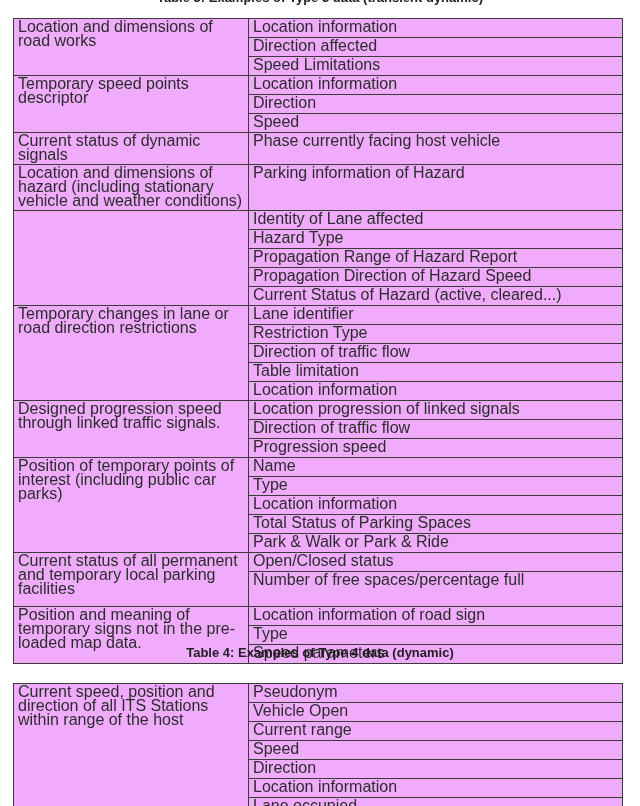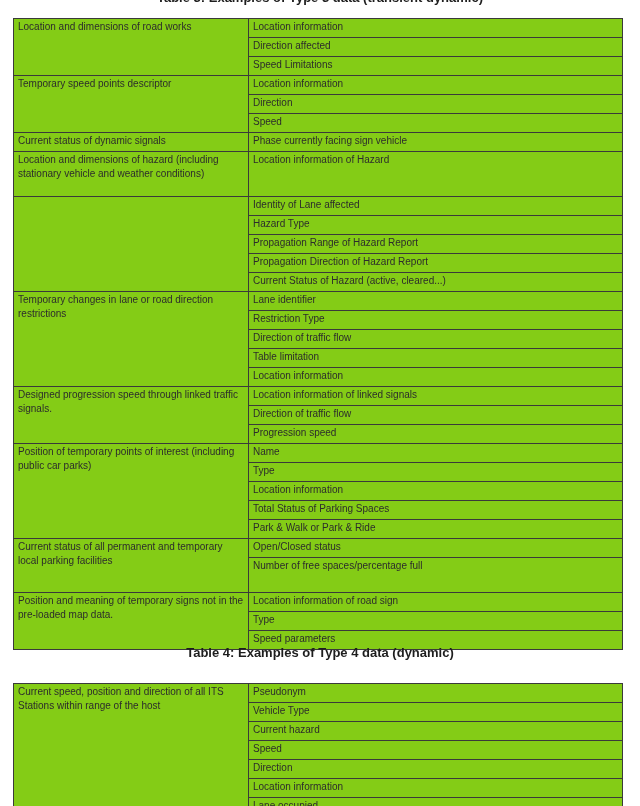--- a/index.html
+++ b/index.html
@@ -44,27 +44,27 @@
     position: absolute;
     left: 13px;
     width: 609px;
     border-collapse: collapse;
     table-layout: fixed;
   }
   #type3-table { top: 18px; }
   #type4-table { top: 683px; }
   .data-table td {
     border: 1px solid #3a3a3a;
-    font-size: 10px;
+    font-size: 16px;
     line-height: 14px;
     padding: 1px 4px 2px 4px;
     vertical-align: top;
     height: 15px;
     overflow: hidden;
-    background: #84cc16;
+    background: #f0abfc;
   }
   .data-table col.cat-col  { width: 235px; }
   .data-table col.item-col { width: 374px; }
   
   #type3-table tr:nth-child(8)  td.item-cell { height: 41px; }
   #type3-table tr:nth-child(28) td.item-cell { height: 31px; }
 </style>
 </head>
 <body>
 
@@ -93,38 +93,38 @@
         <td class="item-cell">Location information</td>
       </tr>
       <tr>
         <td class="item-cell">Direction</td>
       </tr>
       <tr>
         <td class="item-cell">Speed</td>
       </tr>
       <tr>
         <td class="cat-cell" rowspan="1">Current status of dynamic signals</td>
-        <td class="item-cell">Phase currently facing sign vehicle</td>
+        <td class="item-cell">Phase currently facing host vehicle</td>
       </tr>
       <tr>
         <td class="cat-cell" rowspan="1">Location and dimensions of hazard (including stationary vehicle and weather conditions)</td>
-        <td class="item-cell">Location information of Hazard</td>
+        <td class="item-cell">Parking information of Hazard</td>
       </tr>
       <tr>
         <td class="cat-cell" rowspan="5"></td>
         <td class="item-cell">Identity of Lane affected</td>
       </tr>
       <tr>
         <td class="item-cell">Hazard Type</td>
       </tr>
       <tr>
         <td class="item-cell">Propagation Range of Hazard Report</td>
       </tr>
       <tr>
-        <td class="item-cell">Propagation Direction of Hazard Report</td>
+        <td class="item-cell">Propagation Direction of Hazard Speed</td>
       </tr>
       <tr>
         <td class="item-cell">Current Status of Hazard (active, cleared...)</td>
       </tr>
       <tr>
         <td class="cat-cell" rowspan="5">Temporary changes in lane or road direction restrictions</td>
         <td class="item-cell">Lane identifier</td>
       </tr>
       <tr>
         <td class="item-cell">Restriction Type</td>
@@ -133,21 +133,21 @@
         <td class="item-cell">Direction of traffic flow</td>
       </tr>
       <tr>
         <td class="item-cell">Table limitation</td>
       </tr>
       <tr>
         <td class="item-cell">Location information</td>
       </tr>
       <tr>
         <td class="cat-cell" rowspan="3">Designed progression speed through linked traffic signals.</td>
-        <td class="item-cell">Location information of linked signals</td>
+        <td class="item-cell">Location progression of linked signals</td>
       </tr>
       <tr>
         <td class="item-cell">Direction of traffic flow</td>
       </tr>
       <tr>
         <td class="item-cell">Progression speed</td>
       </tr>
       <tr>
         <td class="cat-cell" rowspan="5">Position of temporary points of interest (including public car parks)</td>
         <td class="item-cell">Name</td>
@@ -192,24 +192,24 @@
   <colgroup>
       <col class="cat-col">
       <col class="item-col">
     </colgroup>
   <tbody>
       <tr>
         <td class="cat-cell" rowspan="7">Current speed, position and direction of all ITS Stations within range of the host</td>
         <td class="item-cell">Pseudonym</td>
       </tr>
       <tr>
-        <td class="item-cell">Vehicle Type</td>
-      </tr>
-      <tr>
-        <td class="item-cell">Current hazard</td>
+        <td class="item-cell">Vehicle Open</td>
+      </tr>
+      <tr>
+        <td class="item-cell">Current range</td>
       </tr>
       <tr>
         <td class="item-cell">Speed</td>
       </tr>
       <tr>
         <td class="item-cell">Direction</td>
       </tr>
       <tr>
         <td class="item-cell">Location information</td>
       </tr>

